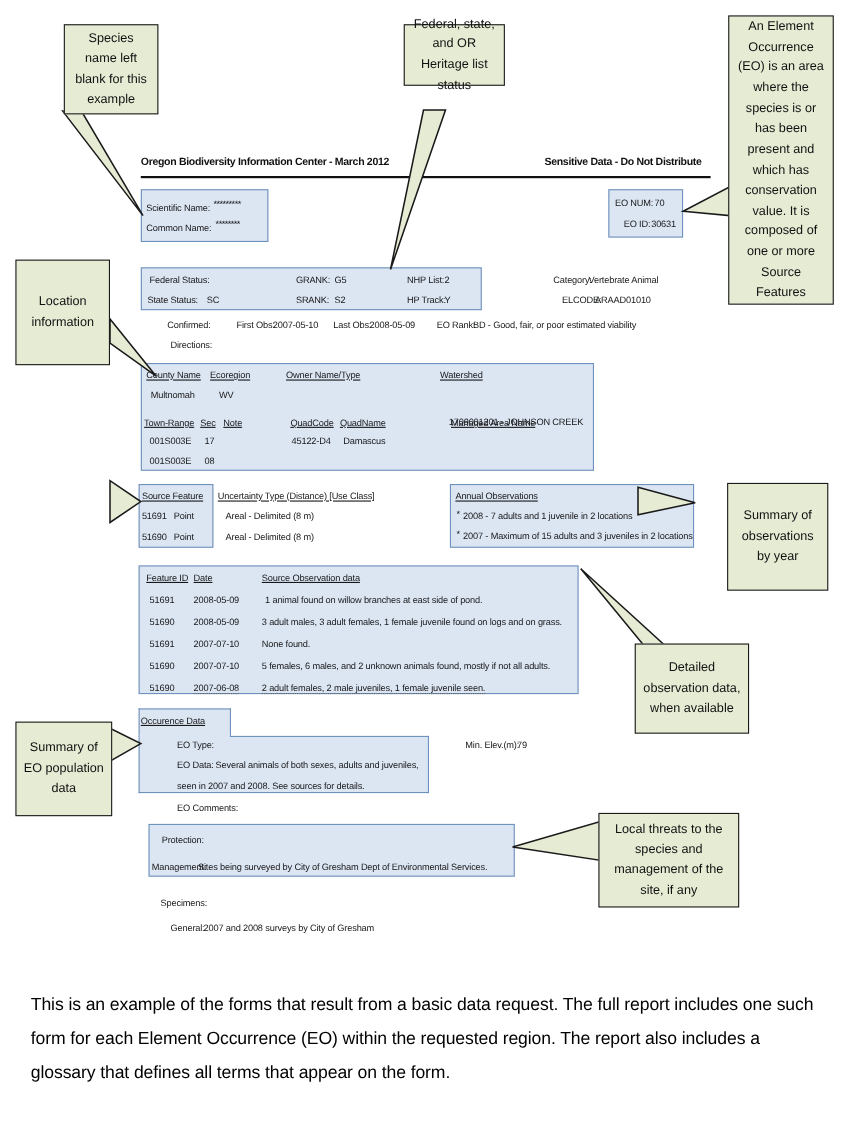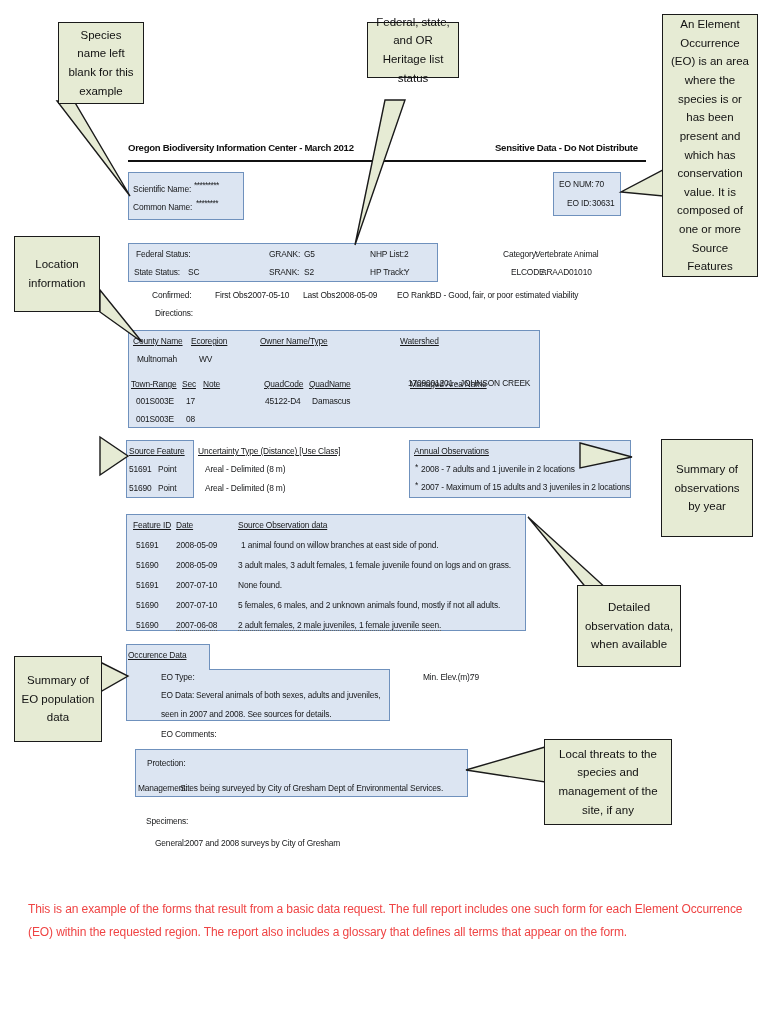--- a/index.html
+++ b/index.html
@@ -44,23 +44,23 @@
   .plain{position:absolute;font-size:8.4px;color:#17181a;white-space:nowrap;letter-spacing:-0.15px;z-index:4;}
   .stars{position:absolute;font-size:8.4px;letter-spacing:-0.5px;color:#17181a;z-index:4;}
 
   
   .hdr{position:absolute;font-size:9.6px;font-weight:bold;color:#111;white-space:nowrap;letter-spacing:-0.3px;z-index:4;}
   .hrule{position:absolute;background:#111;height:1.6px;z-index:3;}
 
   
   .caption{
     position:absolute;
-    font-size:12px;
+    font-size:16px;
     line-height:1.95;
-    color:#ef4444;
+    color:#000000;
     letter-spacing:-0.1px;
   }
   .dotted-ul{border-bottom:1px dotted #666;}
 </style>
 </head>
 <body>
 
 <div class="stage">
 
   <svg class="connectors" viewBox="0 0 770 1024">
@@ -225,21 +225,21 @@
   <div class="plain" style="left:146px;top:816px;">Specimens:</div>
   <div class="plain" style="left:155px;top:838px;">General:</div>
   <div class="plain" style="left:185px;top:838px;">2007 and 2008 surveys by City of Gresham</div>
 
   <div class="callout" style="left:14px;top:22px;width:86px;height:82px;display:flex;align-items:center;justify-content:center;margin-left:44px;">Species name left blank for this example</div>
 
   <div class="callout" style="left:367px;top:22px;width:92px;height:56px;display:flex;align-items:center;justify-content:center;">Federal, state, and OR Heritage list status</div>
 
   <div class="callout" style="left:662px;top:14px;width:96px;height:263px;display:flex;align-items:center;justify-content:center;">An Element Occurrence (EO) is an area where the species is or has been present and which has conservation value. It is composed of one or more Source Features</div>
 
-  <div class="callout" style="left:14px;top:236px;width:86px;height:76px;display:flex;align-items:center;justify-content:center;">Location information</div>
+  <div class="callout" style="left:14px;top:236px;width:86px;height:96px;display:flex;align-items:center;justify-content:center;">Location information</div>
 
 
   <div class="callout" style="left:661px;top:439px;width:92px;height:98px;display:flex;align-items:center;justify-content:center;">Summary of observations by year</div>
 
   <div class="callout" style="left:577px;top:585px;width:104px;height:82px;display:flex;align-items:center;justify-content:center;">Detailed observation data, when available</div>
 
   <div class="callout" style="left:14px;top:656px;width:88px;height:86px;display:flex;align-items:center;justify-content:center;">Summary of EO population data</div>
 
   <div class="callout" style="left:544px;top:739px;width:128px;height:86px;display:flex;align-items:center;justify-content:center;">Local threats to the species and management of the site, if any</div>
 

